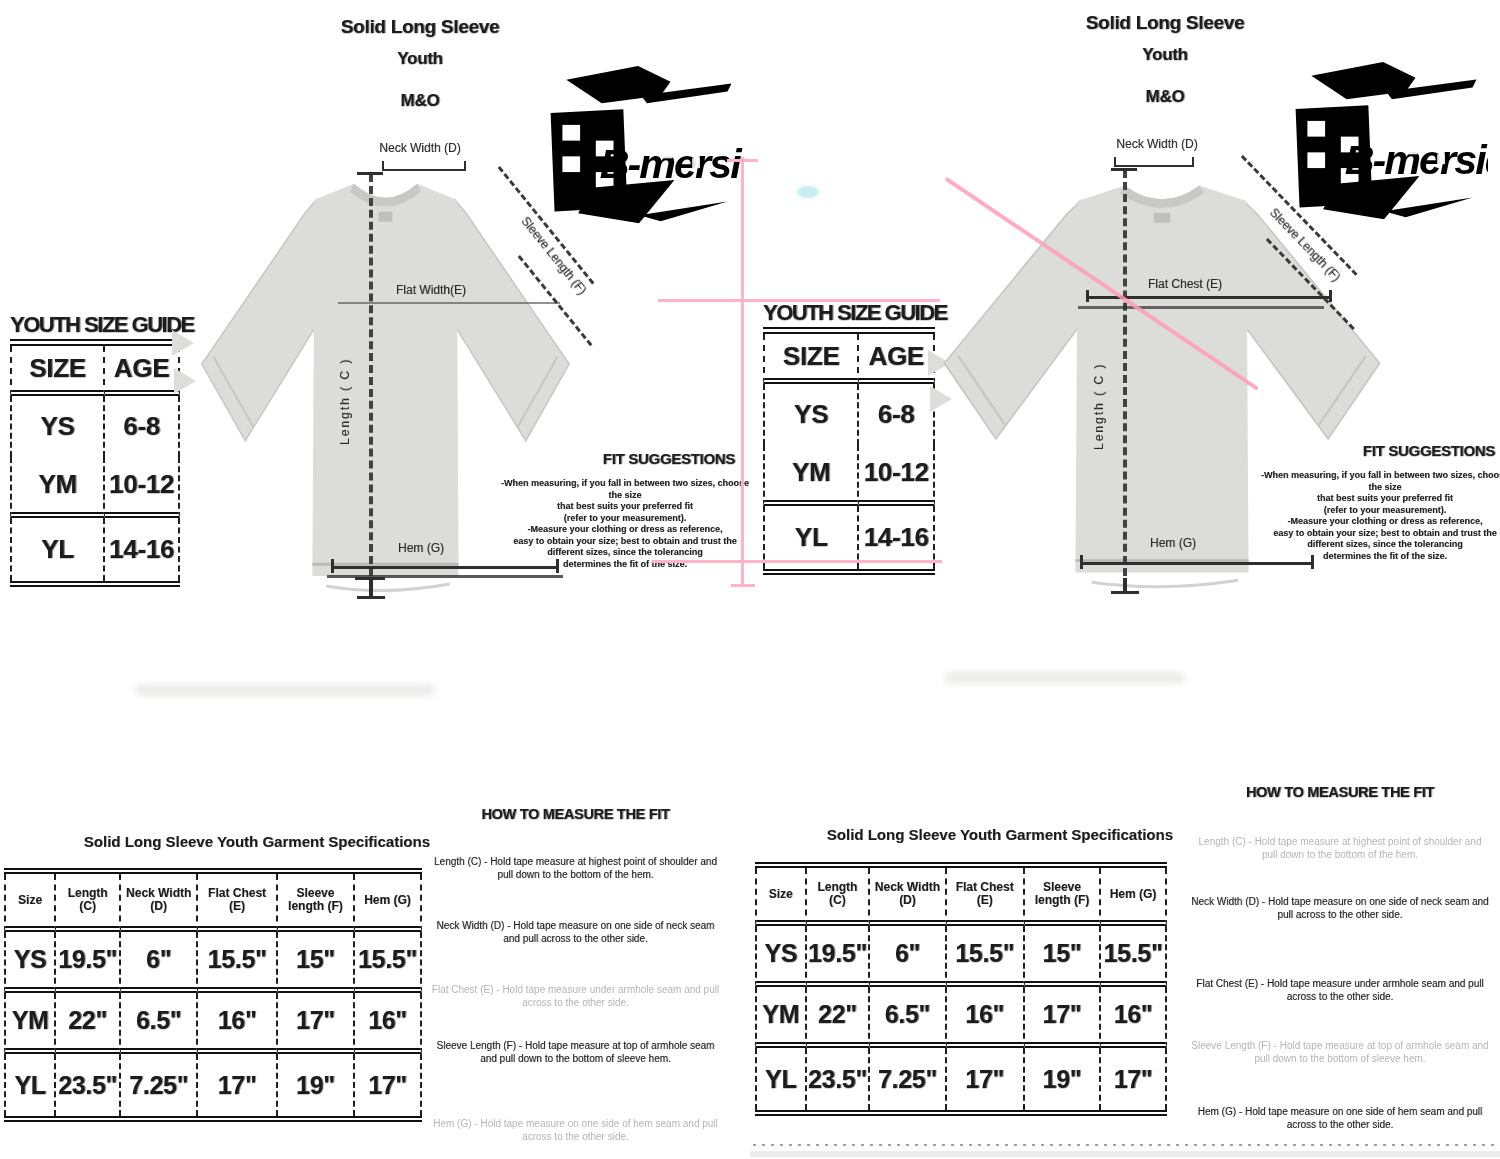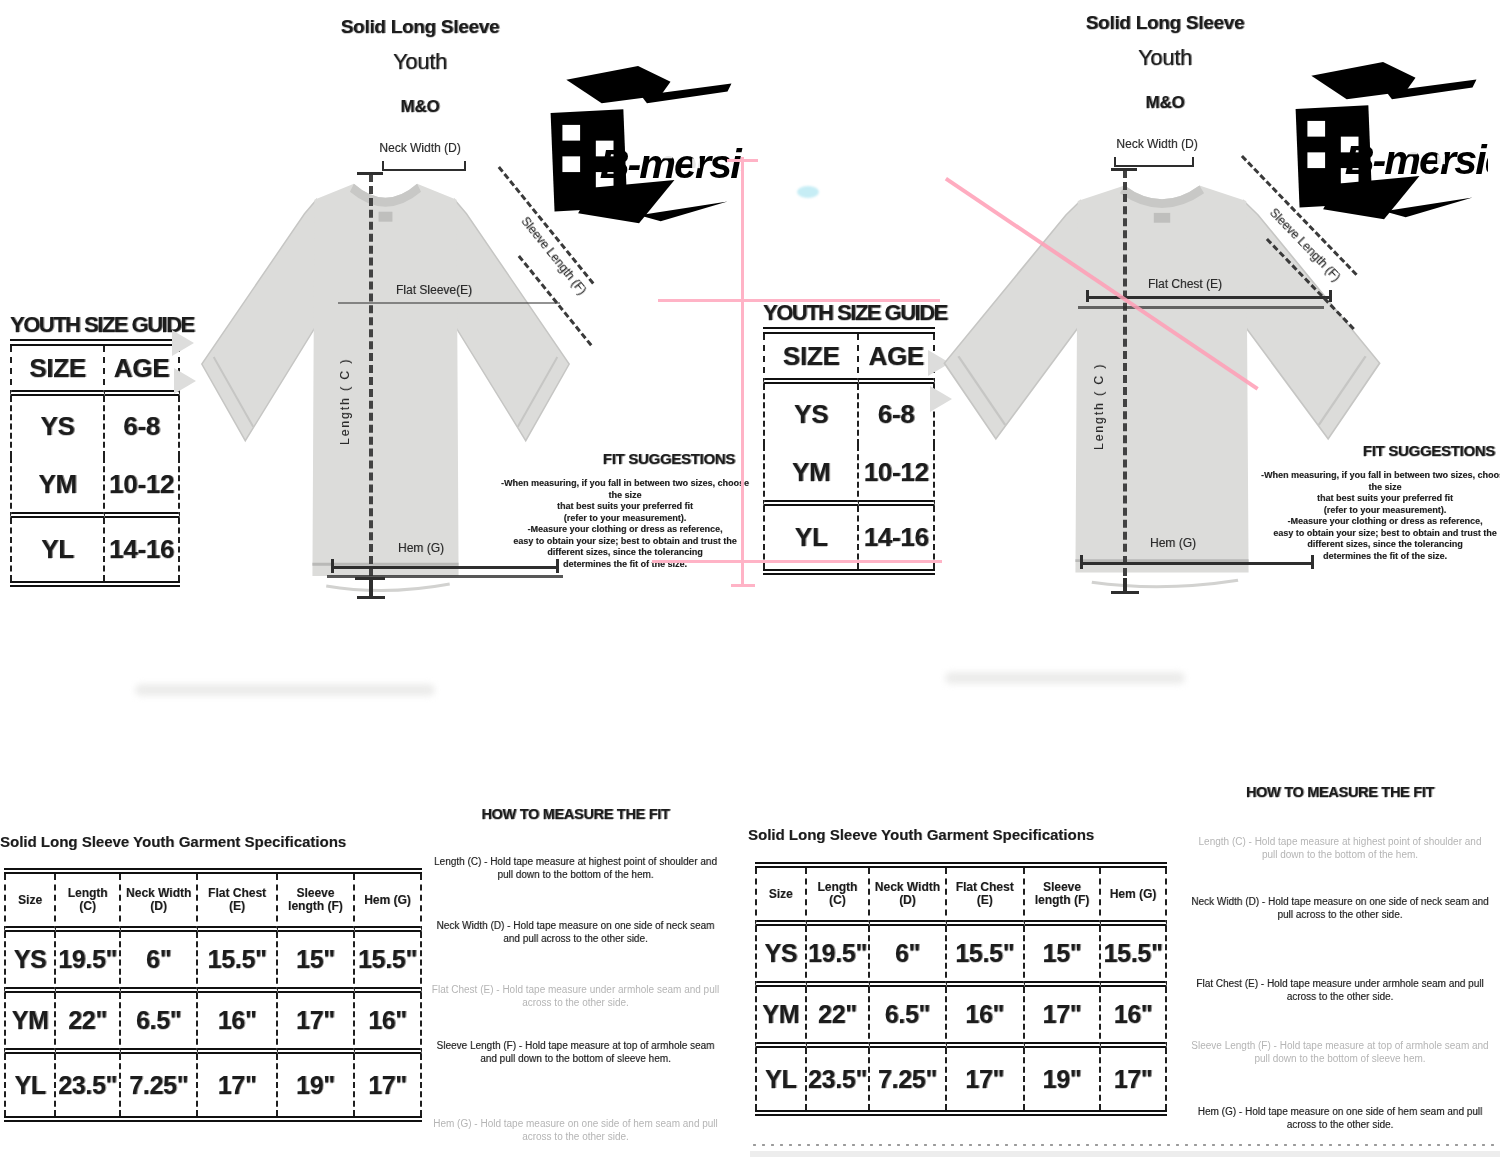--- a/index.html
+++ b/index.html
@@ -10,21 +10,21 @@
   }
   .abs { position:absolute; }
 
   
   .garble { text-shadow:1.2px 0 rgba(25,25,25,.45), 0 1.1px rgba(25,25,25,.22); letter-spacing:-.3px; }
   .soft { text-shadow:.6px .4px rgba(30,30,30,.35); filter:blur(.25px); }
 
   
   .panel-title { text-align:center; }
   .panel-title .t1 { font-size:19px; font-weight:700; }
-  .panel-title .t2 { font-size:22px; font-weight:400; margin-top:11px; }
+  .panel-title .t2 { font-size:17px; font-weight:700; margin-top:11px; }
   .panel-title .t3 { font-size:17px; font-weight:600; margin-top:22px; }
 
   
   .lab { font-size:12px; color:#2b2b2b; text-align:center; }
   .vtext { writing-mode:vertical-rl; transform:rotate(180deg); font-size:12px; letter-spacing:2px; color:#2b2b2b; }
   .dash-v { border-left:4px dashed #424242; }
   .dash-diag { border-top:3px dashed #3a3a3a; transform-origin:0 0; }
   .bar { background:#2e2e2e; }
   .thinbar { background:#3a3a3a; }
   .rot { transform-origin:0 0; white-space:nowrap; }
@@ -36,21 +36,21 @@
 
   
   .sg-title { font-size:22px; font-weight:800; text-align:center; white-space:nowrap; letter-spacing:-1.5px; }
   .sg-rule { height:7px; border-top:2px solid #101010; border-bottom:2px solid #101010; margin-top:1px; }
   .sg { display:grid; grid-template-columns:56% 44%; grid-template-rows:50px 61px 61px 63px; border-bottom:6px double #101010; }
   .sg .c { border-right:2px dashed #1f1f1f; display:flex; align-items:center; justify-content:center; font-size:26px; font-weight:700; }
   .sg .c.first { border-left:2px dashed #1f1f1f; }
   .sg .c.sep { border-bottom:6px double #101010; }
 
   
-  .spec-title { font-size:15px; font-weight:700; text-align:left; white-space:nowrap; }
+  .spec-title { font-size:15px; font-weight:700; text-align:right; white-space:nowrap; }
   .spec { display:grid; grid-template-columns:12.5% 15.5% 18.5% 19% 18.5% 16%; grid-template-rows:58px 61px 61px 62px;
           border-top:6px double #101010; border-bottom:6px double #101010; }
   .spec .c { border-right:2px dashed #1f1f1f; display:flex; align-items:center; justify-content:center; text-align:center; }
   .spec .c.first { border-left:2px dashed #1f1f1f; }
   .spec .c.sep { border-bottom:6px double #101010; }
   .spec .h { font-size:12px; font-weight:700; line-height:13px; padding:2px; }
   .spec .d { font-size:25px; font-weight:700; }
 
   
   .fit-h { font-size:15px; font-weight:700; text-align:right; }
@@ -90,21 +90,21 @@
 <div class="abs lab soft" style="left:335px; top:141px; width:170px;">Neck Width (D)</div>
 <div class="abs bar" style="left:382px; top:169px; width:84px; height:2px;"></div>
 <div class="abs bar" style="left:382px; top:161px; width:2px; height:10px;"></div>
 <div class="abs bar" style="left:464px; top:161px; width:2px; height:10px;"></div>
 <div class="abs dash-v" style="left:369px; top:174px; height:402px;"></div>
 <div class="abs bar" style="left:357px; top:172px; width:26px; height:3px;"></div>
 <div class="abs bar" style="left:355px; top:577px; width:30px; height:3px;"></div>
 <div class="abs bar" style="left:369px; top:580px; width:4px; height:16px;"></div>
 <div class="abs bar" style="left:357px; top:596px; width:28px; height:3px;"></div>
 <div class="abs vtext soft" style="left:338px; top:325px; height:120px;">Length ( C )</div>
-<div class="abs lab soft" style="left:396px; top:283px;">Flat Sleeve(E)</div>
+<div class="abs lab soft" style="left:396px; top:283px;">Flat Width(E)</div>
 <div class="abs thinbar" style="left:338px; top:302px; width:222px; height:2px; opacity:.55;"></div>
 <div class="abs dash-diag" style="left:500px; top:166px; width:150px; transform:rotate(51deg);"></div>
 <div class="abs lab soft rot" style="left:512px; top:193px; width:150px; transform:rotate(51deg);">Sleeve Length (F)</div>
 <div class="abs dash-diag" style="left:520px; top:255px; width:115px; transform:rotate(51deg);"></div>
 <div class="abs lab soft" style="left:398px; top:541px;">Hem (G)</div>
 <div class="abs bar" style="left:331px; top:566px; width:228px; height:3px;"></div>
 <div class="abs bar" style="left:331px; top:559px; width:3px; height:14px;"></div>
 <div class="abs bar" style="left:556px; top:559px; width:3px; height:14px;"></div>
 <div class="abs bar" style="left:327px; top:575px; width:236px; height:3px; opacity:.8;"></div>
 

